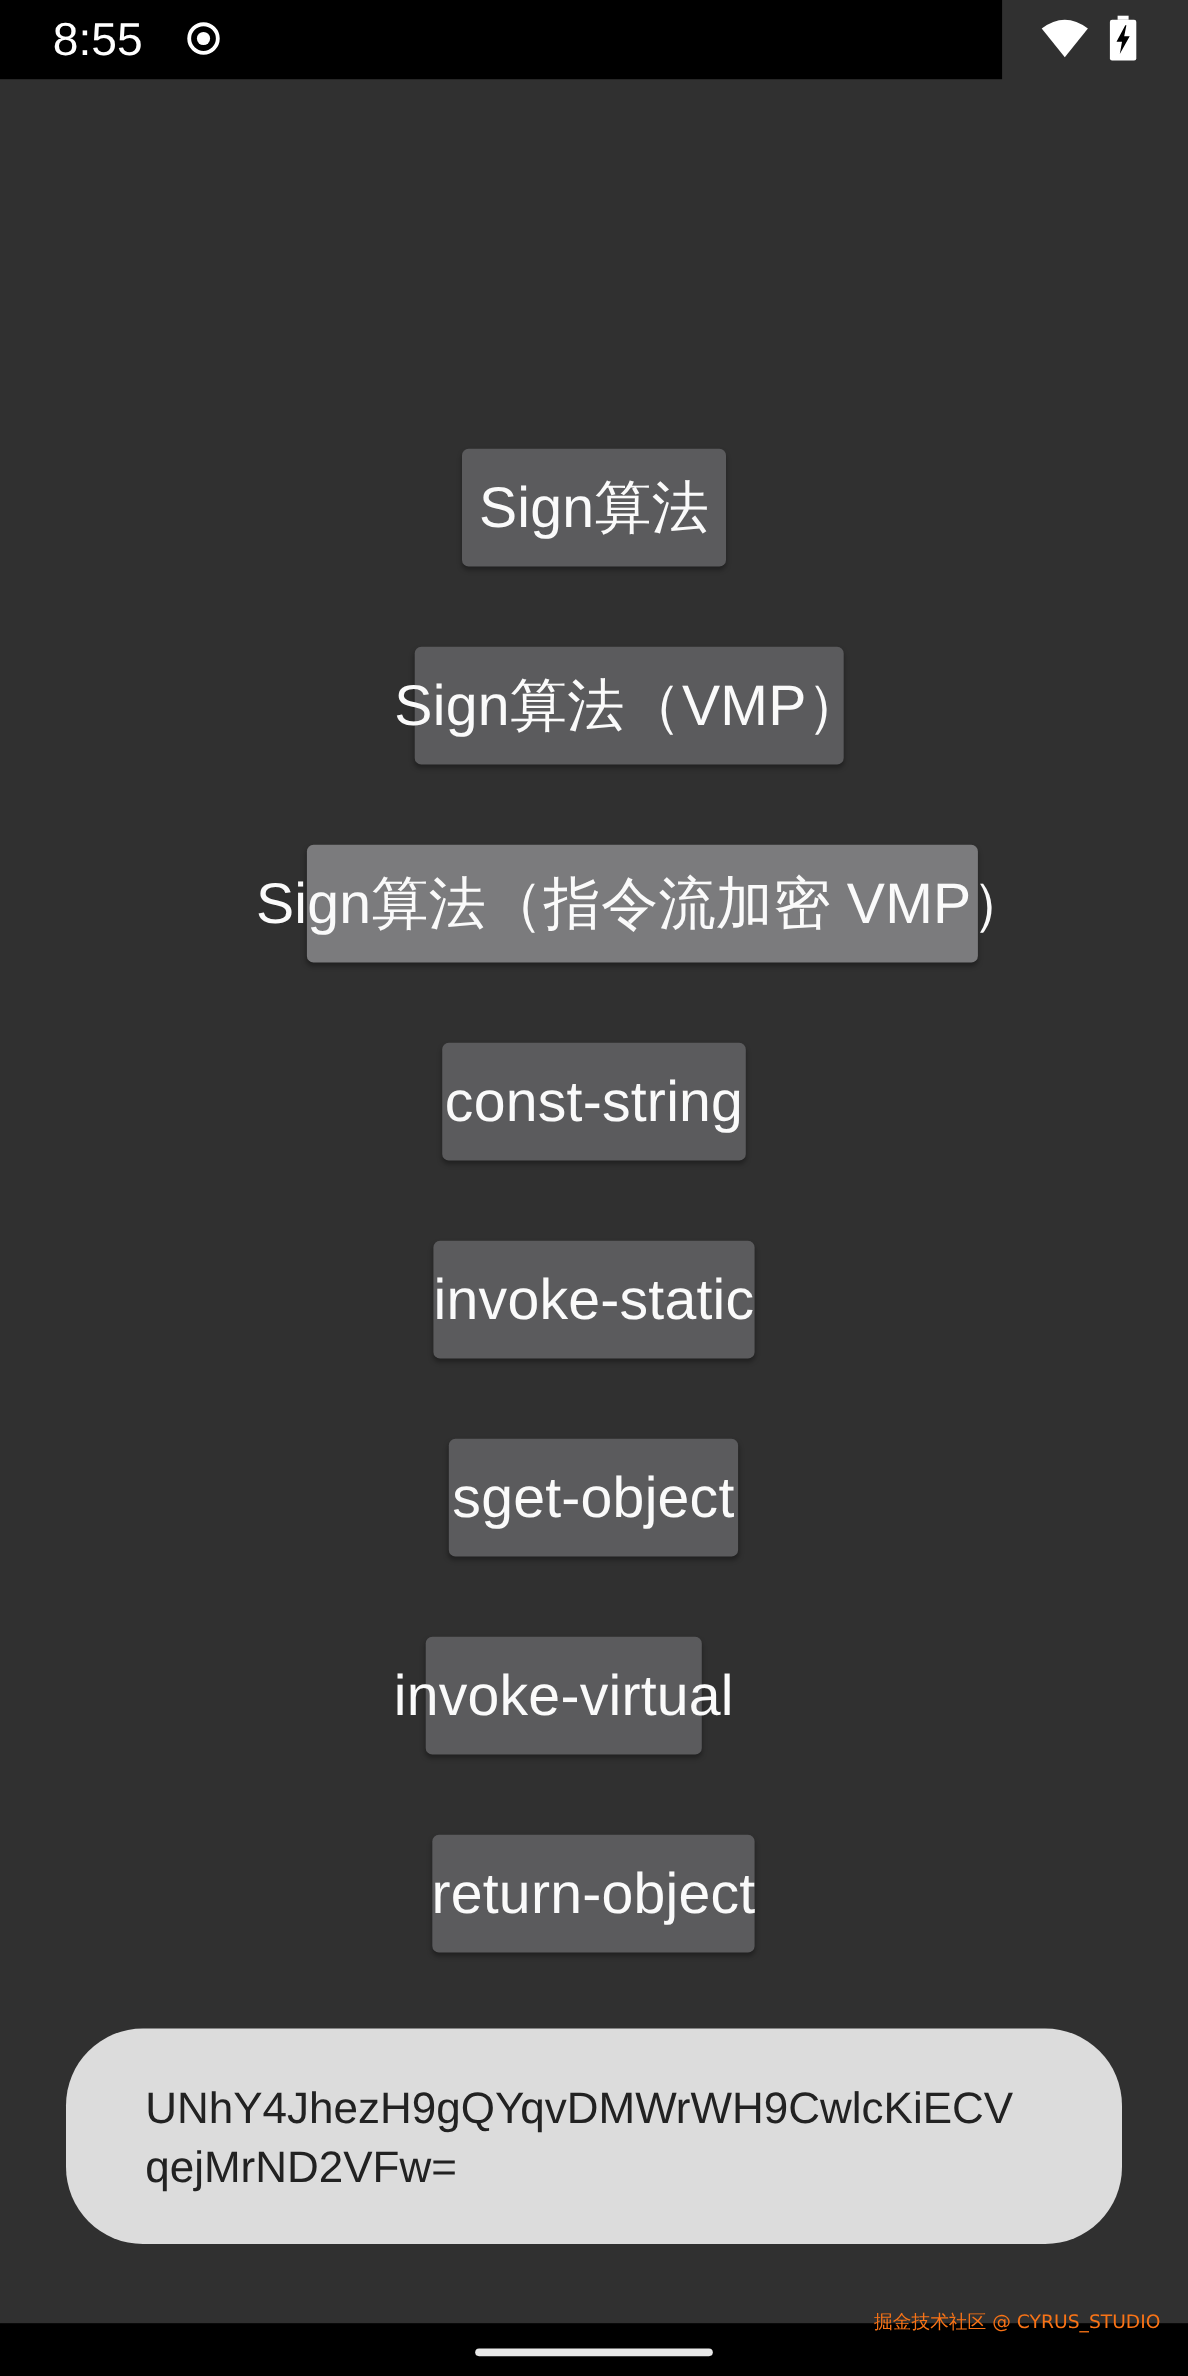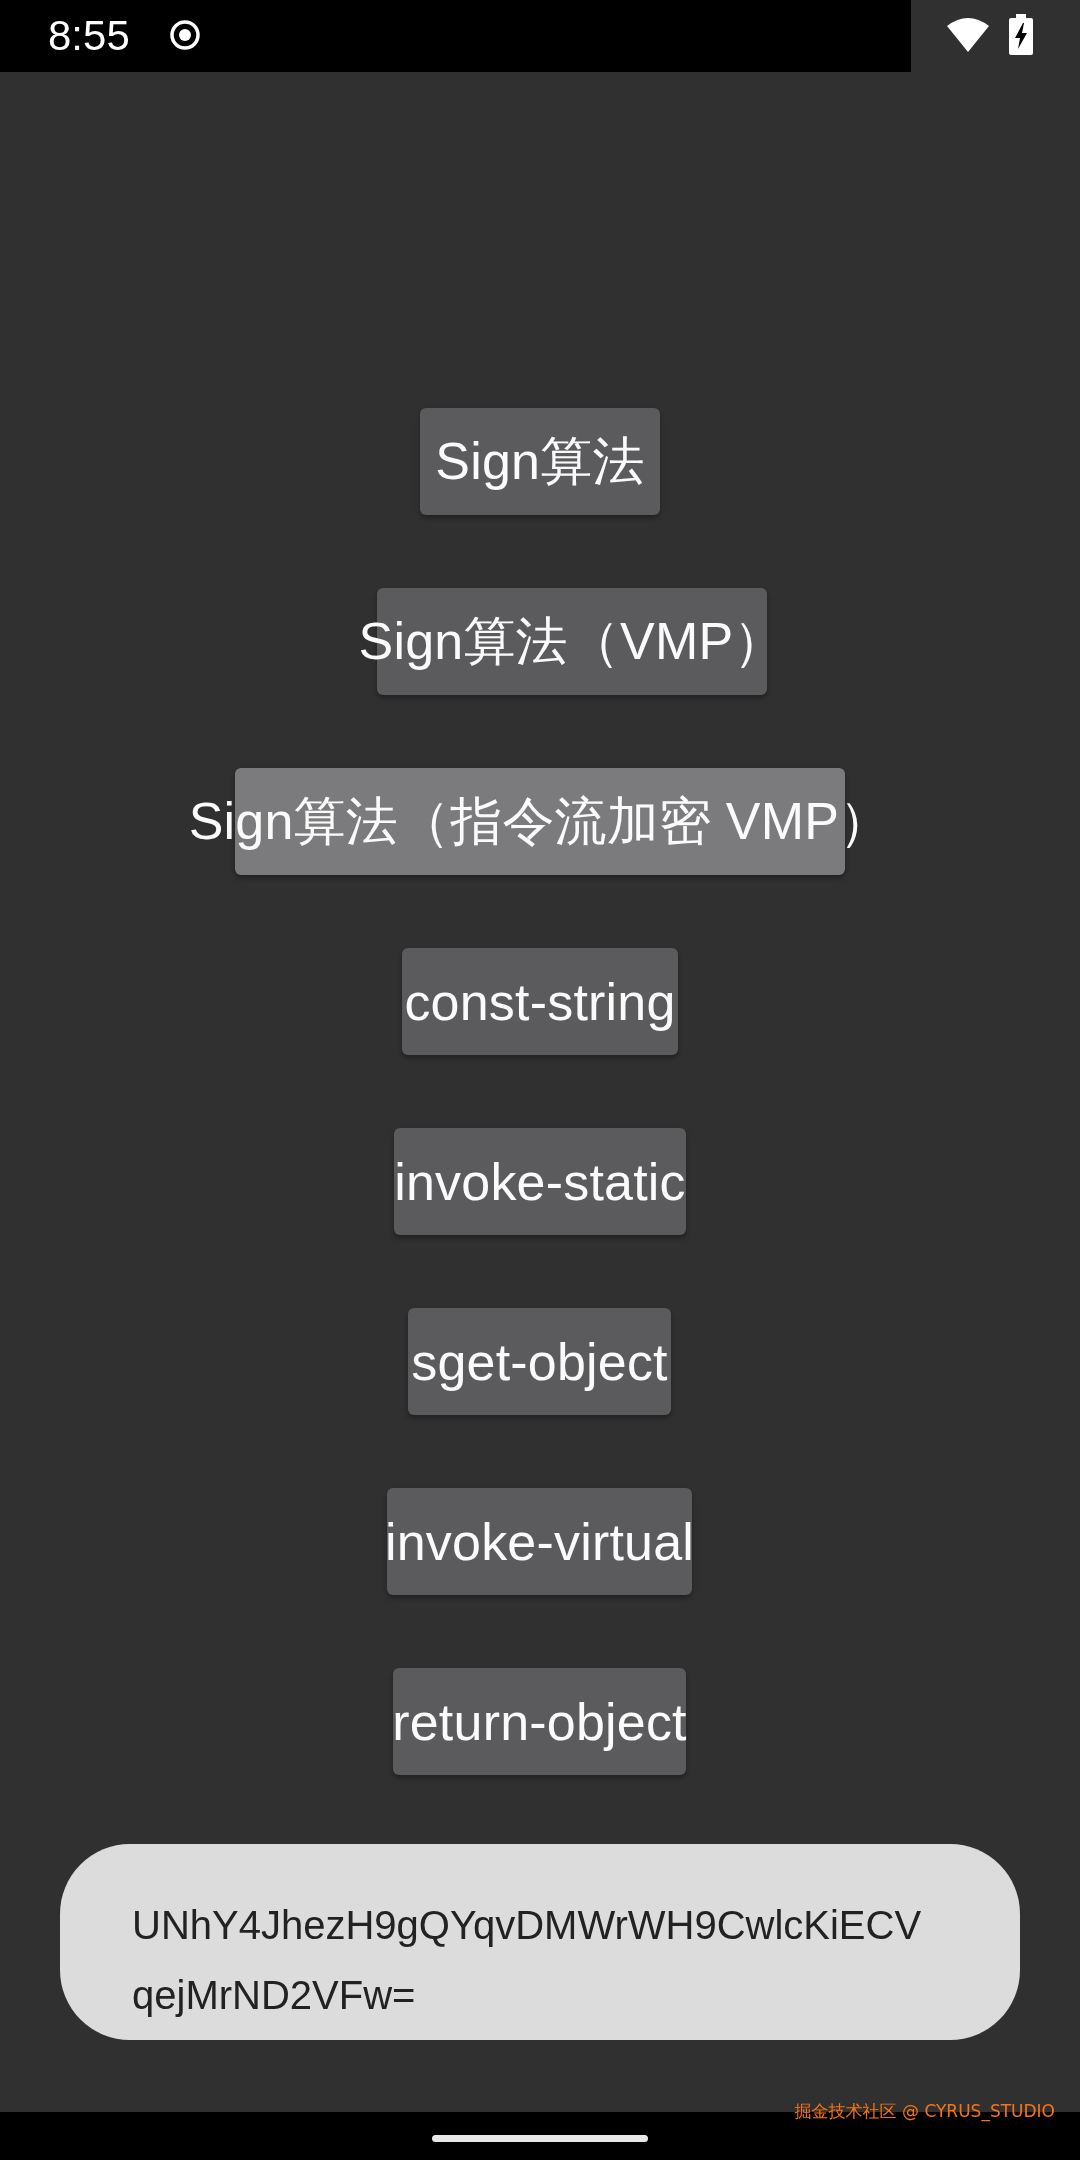--- a/index.html
+++ b/index.html
@@ -68,35 +68,36 @@
       font-size: 52px;
       font-weight: 500;
       font-family: "Liberation Sans", "DejaVu Sans", sans-serif;
       letter-spacing: 0.2px;
       white-space: nowrap;
       cursor: pointer;
       box-sizing: border-box;
     }
     .btn.pressed {
       background: #7b7b7d;
+      margin-left: 44px;
     }
     .toast {
       position: absolute;
       left: 60px;
       top: 1844px;
       width: 960px;
       height: 196px;
       background: #dcdcdc;
       border-radius: 70px;
       box-sizing: border-box;
       padding: 46px 80px 0 72px;
     }
     .toast-text {
       font-size: 40px;
-      line-height: 70px;
+      line-height: 54px;
       color: #222;
       word-break: break-all;
       font-family: "Liberation Sans", "DejaVu Sans", sans-serif;
     }
     .nav-bar {
       position: absolute;
       left: 0;
       top: 2112px;
       width: 1080px;
       height: 48px;
@@ -142,21 +143,21 @@
       <path d="M15 9 L7 24 L12 24 L10 35 L19 19 L14 19 L16 9 Z" fill="#000"></path>
     </svg>
   </div>
 
   <div class="btn" style="left:420px; top:408px; width:240px;">Sign算法</div>
   <div class="btn" style="left:345px; top:588px; width:390px;margin-left:32px;">Sign算法（VMP）</div>
   <div class="btn pressed" style="left:235px; top:768px; width:610px;">Sign算法（指令流加密 VMP）</div>
   <div class="btn" style="left:402px; top:948px; width:276px;">const-string</div>
   <div class="btn" style="left:394px; top:1128px; width:292px;">invoke-static</div>
   <div class="btn" style="left:408px; top:1308px; width:263px;">sget-object</div>
-  <div class="btn" style="left:387px; top:1488px; width:305px;">invoke-virtual</div>
+  <div class="btn" style="left:387px; top:1488px; width:251px;">invoke-virtual</div>
   <div class="btn" style="left:393px; top:1668px; width:293px;">return-object</div>
 
   <div class="toast">
     <div class="toast-text">UNhY4JhezH9gQYqvDMWrWH9CwlcKiECVqejMrND2VFw=</div>
   </div>
 
   <div class="nav-bar"></div>
   <div class="home-pill"></div>
 
   <div class="watermark">掘金技术社区 @ CYRUS_STUDIO</div>

